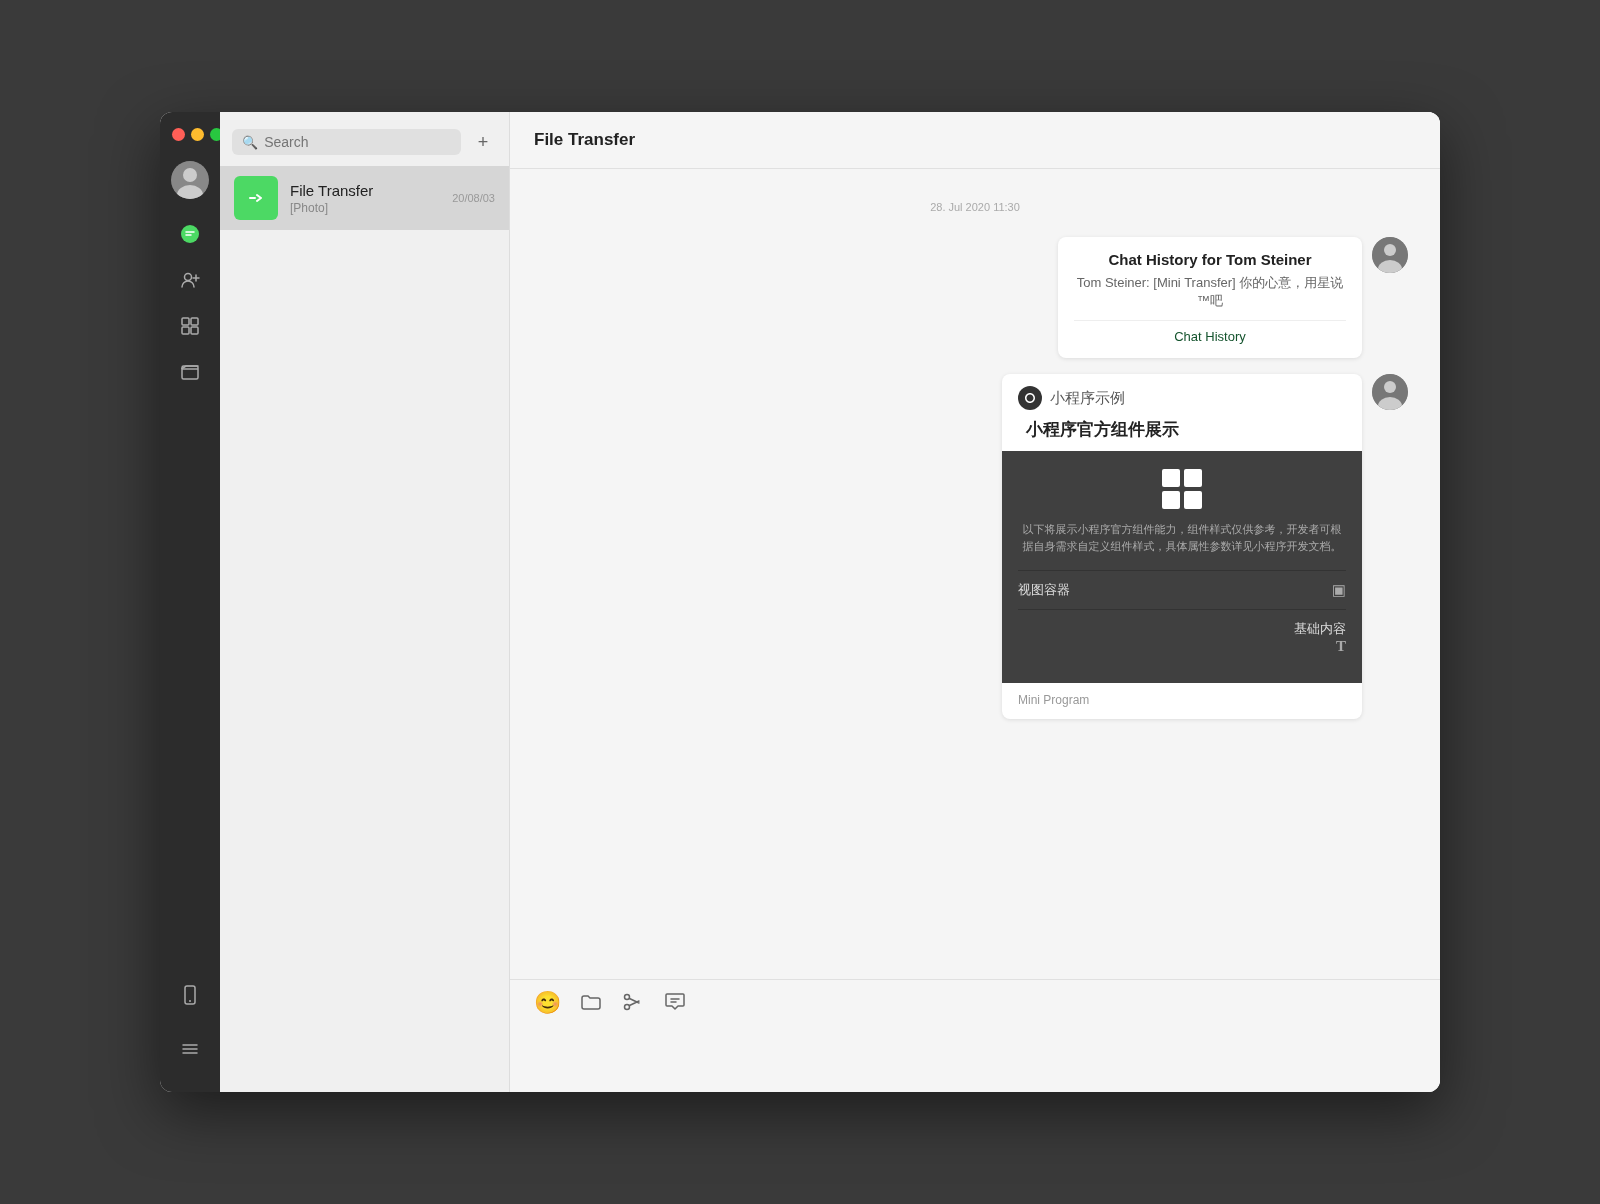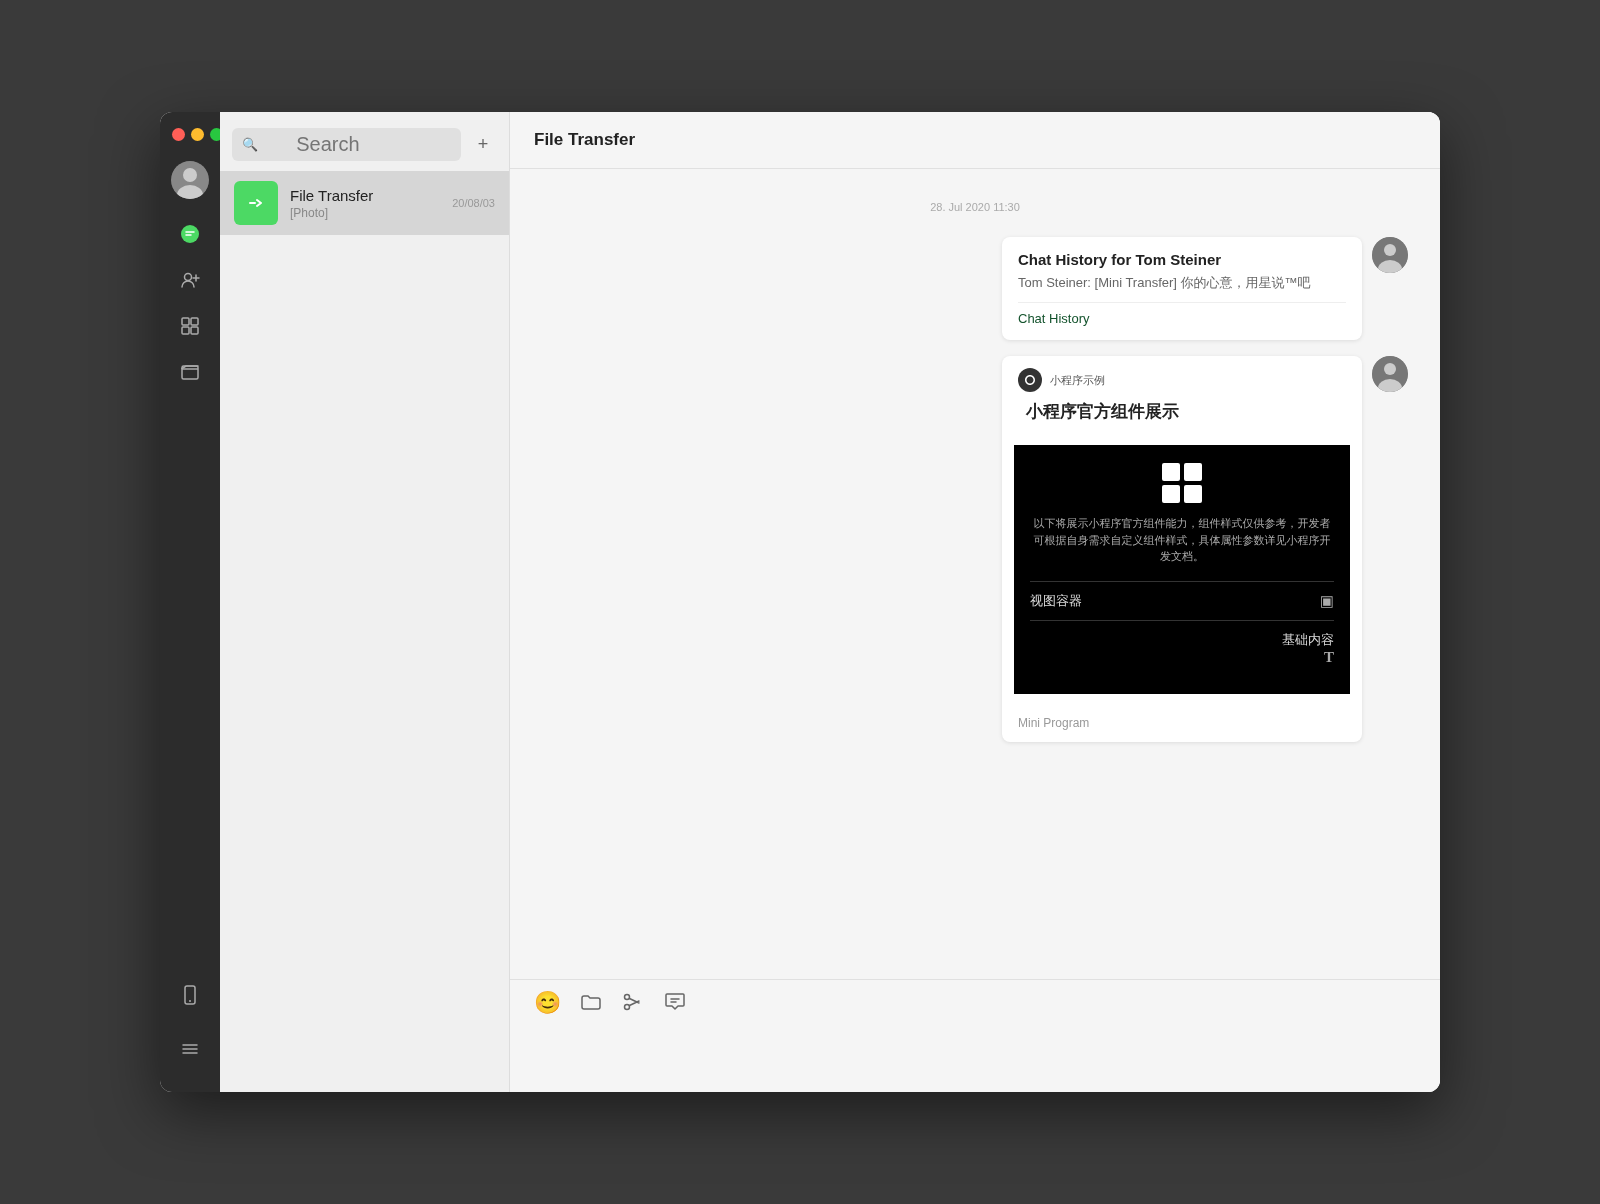--- a/index.html
+++ b/index.html
@@ -102,24 +102,23 @@
       gap: 6px;
     }
     .search-icon-small {
       color: #888;
       font-size: 13px;
     }
     .search-input {
       border: none;
       background: transparent;
       outline: none;
-      font-size: 20px;
+      font-size: 14px;
       color: #1d4ed8;
       width: 100%;
-      margin-left: 32px;
     }
     .add-btn {
       width: 28px;
       height: 28px;
       display: flex;
       align-items: center;
       justify-content: center;
       border-radius: 4px;
       cursor: pointer;
       color: #666;
@@ -227,22 +226,23 @@
       align-items: center;
       justify-content: center;
       font-size: 18px;
       overflow: hidden;
     }
     
     .chat-history-card {
       background: white;
       border-radius: 8px;
       overflow: hidden;
-      width: 360px;
+      width: 304px;
       box-shadow: 0 1px 4px rgba(0,0,0,0.1);
+      text-align: center;
     }
     .chat-history-card-inner {
       padding: 14px 16px;
     }
     .card-title {
       font-size: 15px;
       font-weight: 600;
       color: #222;
       margin-bottom: 6px;
     }
@@ -279,35 +279,34 @@
       height: 24px;
       background: #333;
       border-radius: 50%;
       display: flex;
       align-items: center;
       justify-content: center;
       color: white;
       font-size: 13px;
     }
     .mini-prog-name {
-      font-size: 11px;
+      font-size: 15px;
       color: #555;
     }
     .mini-prog-title {
       font-size: 17px;
       font-weight: 600;
       color: #222;
       padding: 0 24px 10px;
     }
     .mini-prog-preview {
-      background: #000000;
-      margin: 12px;
+      background: #404040;
+      margin: 0;
       padding: 18px 16px;
       position: relative;
-      text-decoration: underline;
     }
     .mini-prog-grid-icon {
       display: grid;
       grid-template-columns: 1fr 1fr;
       gap: 4px;
       width: 40px;
       height: 40px;
       margin: 0 auto 12px;
     }
     .grid-cell {

